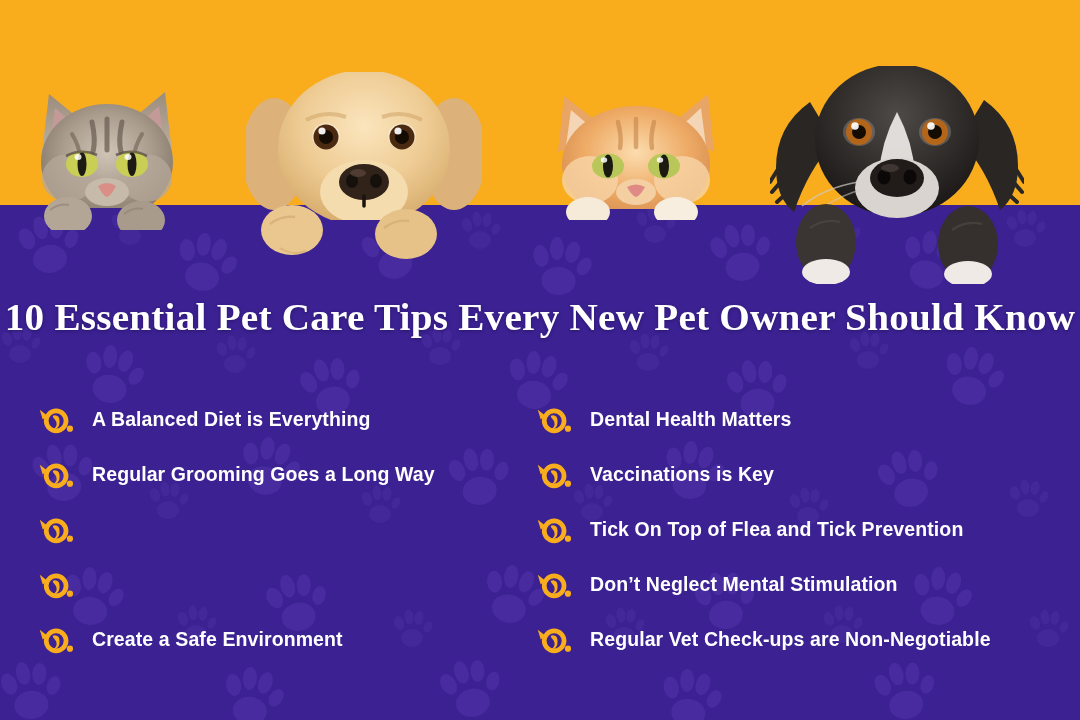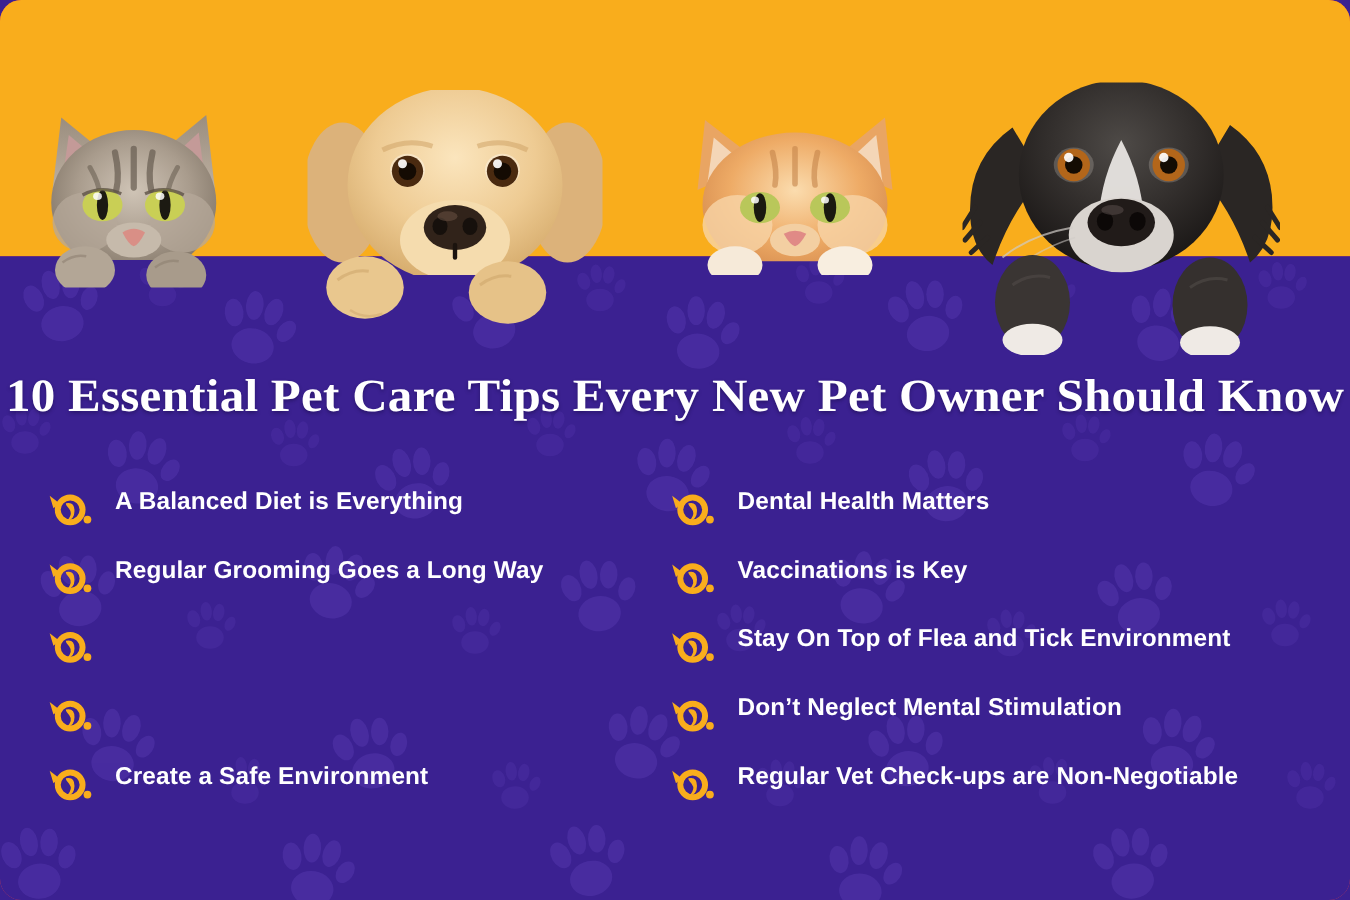--- a/index.html
+++ b/index.html
@@ -8,22 +8,21 @@
   body {
     font-family:"Liberation Sans", sans-serif;
     background:#3b2191;
   }
 
   #poster {
     position:relative;
     width:1080px;
     height:720px;
     overflow:hidden;
-    background:#ef4444;
-    border-radius:17px;
+    background:#701a75;
   }
 
   
   .header-band {
     position:absolute;
     top:0; left:0;
     width:1080px;
     height:205px;
     background:#f9ad1c;
     overflow:hidden;
@@ -84,21 +83,21 @@
     top:392px;
     width:1080px;
     display:grid;
     grid-template-columns:490px 560px;
     column-gap:0;
     row-gap:0;
     padding-left:38px;
   }
   .tip-row {
     display:flex;
-    align-items:flex-start;
+    align-items:center;
     height:55px;
     gap:16px;
   }
   .tip-row.col-right { padding-left:8px; }
 
   .tip-icon {
     flex:0 0 auto;
     width:38px;
     height:30px;
     display:block;
@@ -443,21 +442,21 @@
         <circle cx="37" cy="27" r="3.6" fill="#f9ad1c"></circle>
       </svg>
     </div>
     <div class="tip-row col-right">
       <svg class="tip-icon" viewBox="0 0 44 34" xmlns="http://www.w3.org/2000/svg">
         <path d="M11 12 L2 5 L5.5 16.5 Z" fill="#f9ad1c"></path>
         <circle cx="21" cy="18" r="11.5" fill="none" stroke="#f9ad1c" stroke-width="5.5"></circle>
         <path d="M17 12 q8 -2 8 7 q0 8 -7 9 q6 -6 2 -11 q-3 -3 -3 -5 Z" fill="#f9ad1c"></path>
         <circle cx="37" cy="27" r="3.6" fill="#f9ad1c"></circle>
       </svg>
-      <span class="tip-label">Stay On Top of Flea and Tick Environment</span>
+      <span class="tip-label">Tick On Top of Flea and Tick Prevention</span>
     </div>
 
     <div class="tip-row col-left">
       <svg class="tip-icon" viewBox="0 0 44 34" xmlns="http://www.w3.org/2000/svg">
         <path d="M11 12 L2 5 L5.5 16.5 Z" fill="#f9ad1c"></path>
         <circle cx="21" cy="18" r="11.5" fill="none" stroke="#f9ad1c" stroke-width="5.5"></circle>
         <path d="M17 12 q8 -2 8 7 q0 8 -7 9 q6 -6 2 -11 q-3 -3 -3 -5 Z" fill="#f9ad1c"></path>
         <circle cx="37" cy="27" r="3.6" fill="#f9ad1c"></circle>
       </svg>
     </div>

